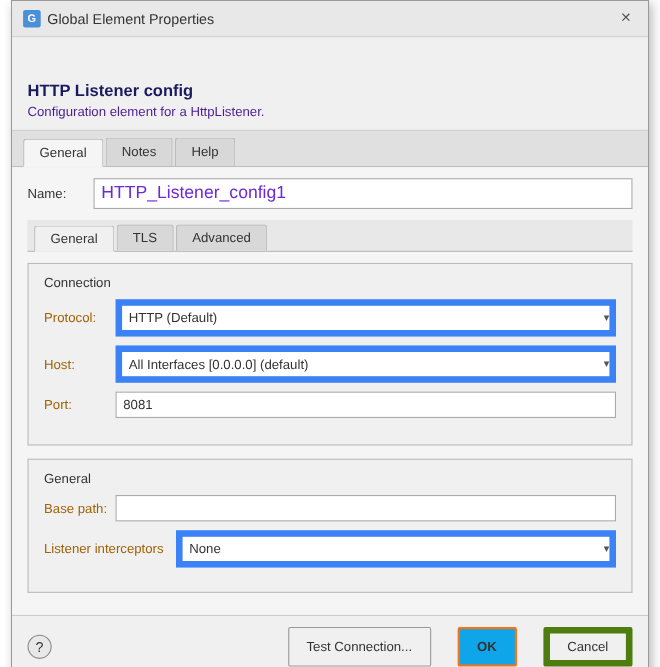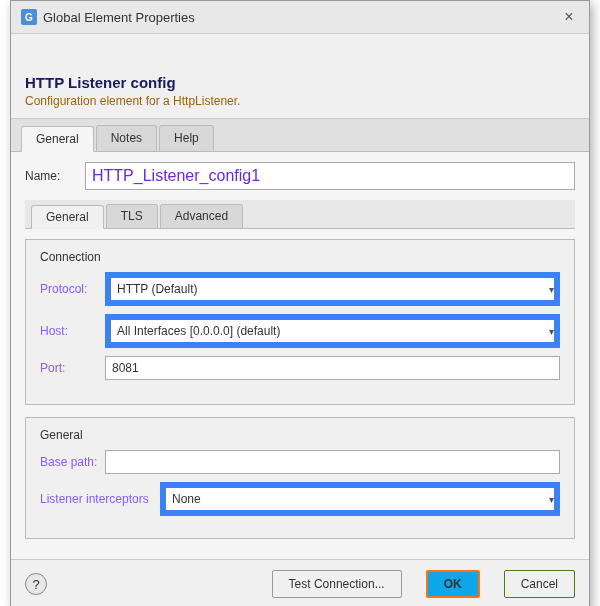--- a/index.html
+++ b/index.html
@@ -65,21 +65,21 @@
     }
     .dialog-title {
       font-size: 15px;
       font-weight: bold;
       color: #1a1a5e;
       margin-bottom: 3px;
       margin-top: 28px;
     }
     .dialog-subtitle {
       font-size: 12px;
-      color: #a16207;
+      color: #4c1d95;
     }
     .separator {
       height: 1px;
       background: #ccc;
       margin: 0;
     }
     .main-tabs {
       display: flex;
       background: #e0e0e0;
       border-bottom: 1px solid #bbb;
@@ -165,21 +165,21 @@
       font-weight: normal;
       margin-bottom: 8px;
     }
     .field-row {
       display: flex;
       align-items: center;
       margin-bottom: 8px;
     }
     .field-label {
       font-size: 12px;
-      color: #8b5cf6;
+      color: #a16207;
       width: 65px;
       flex-shrink: 0;
     }
     .select-wrapper {
       flex: 1;
       position: relative;
     }
     .select-wrapper select {
       width: 100%;
       border: 6px solid #3b82f6;
@@ -255,21 +255,21 @@
       color: #333;
     }
     .btn-primary {
       background: #0ea5e9;
       border: 2px solid #f97316;
       color: #333;
       font-weight: bold;
     }
     .btn-cancel {
       background: #f0f0f0;
-      border: 1px solid #4d7c0f;
+      border: 6px solid #4d7c0f;
       color: #333;
       text-align: right;
     }
   </style>
 </head>
 <body>
 
 <div class="dialog">
 
   <div class="title-bar">

